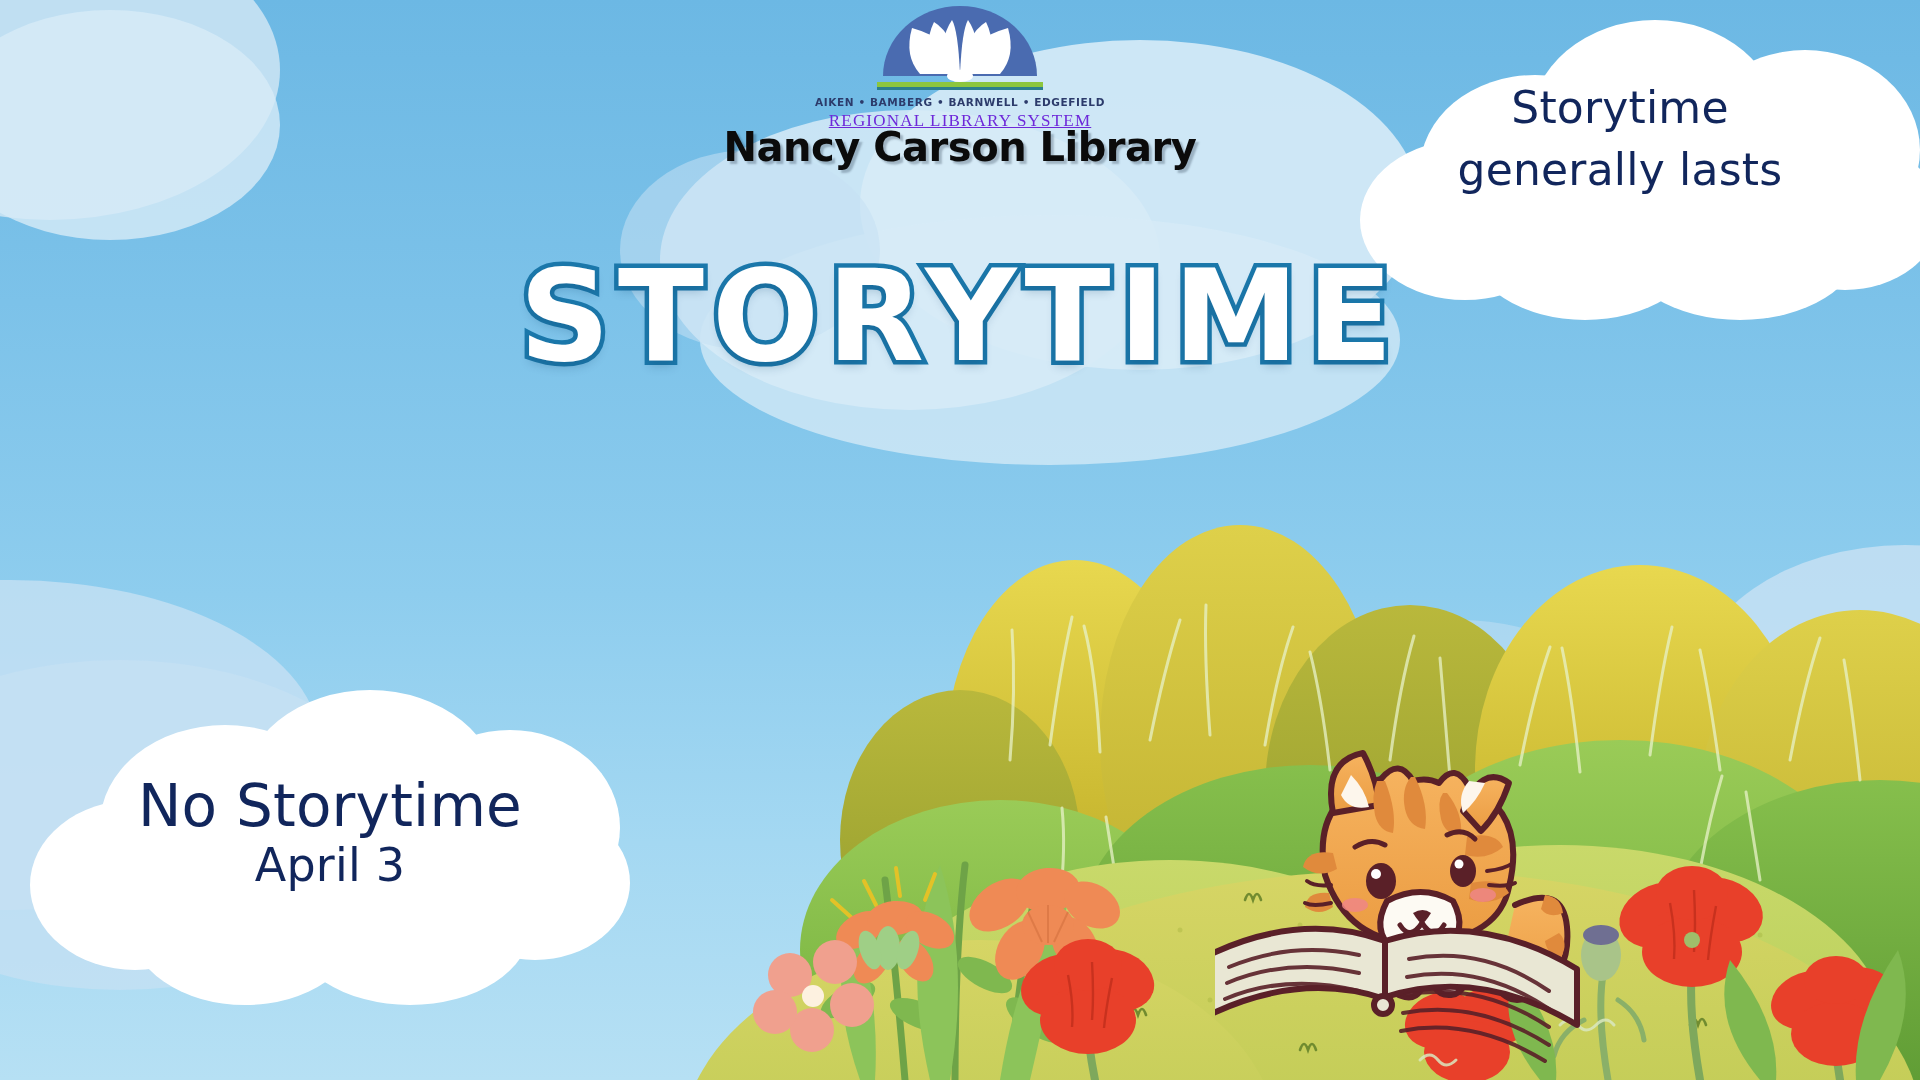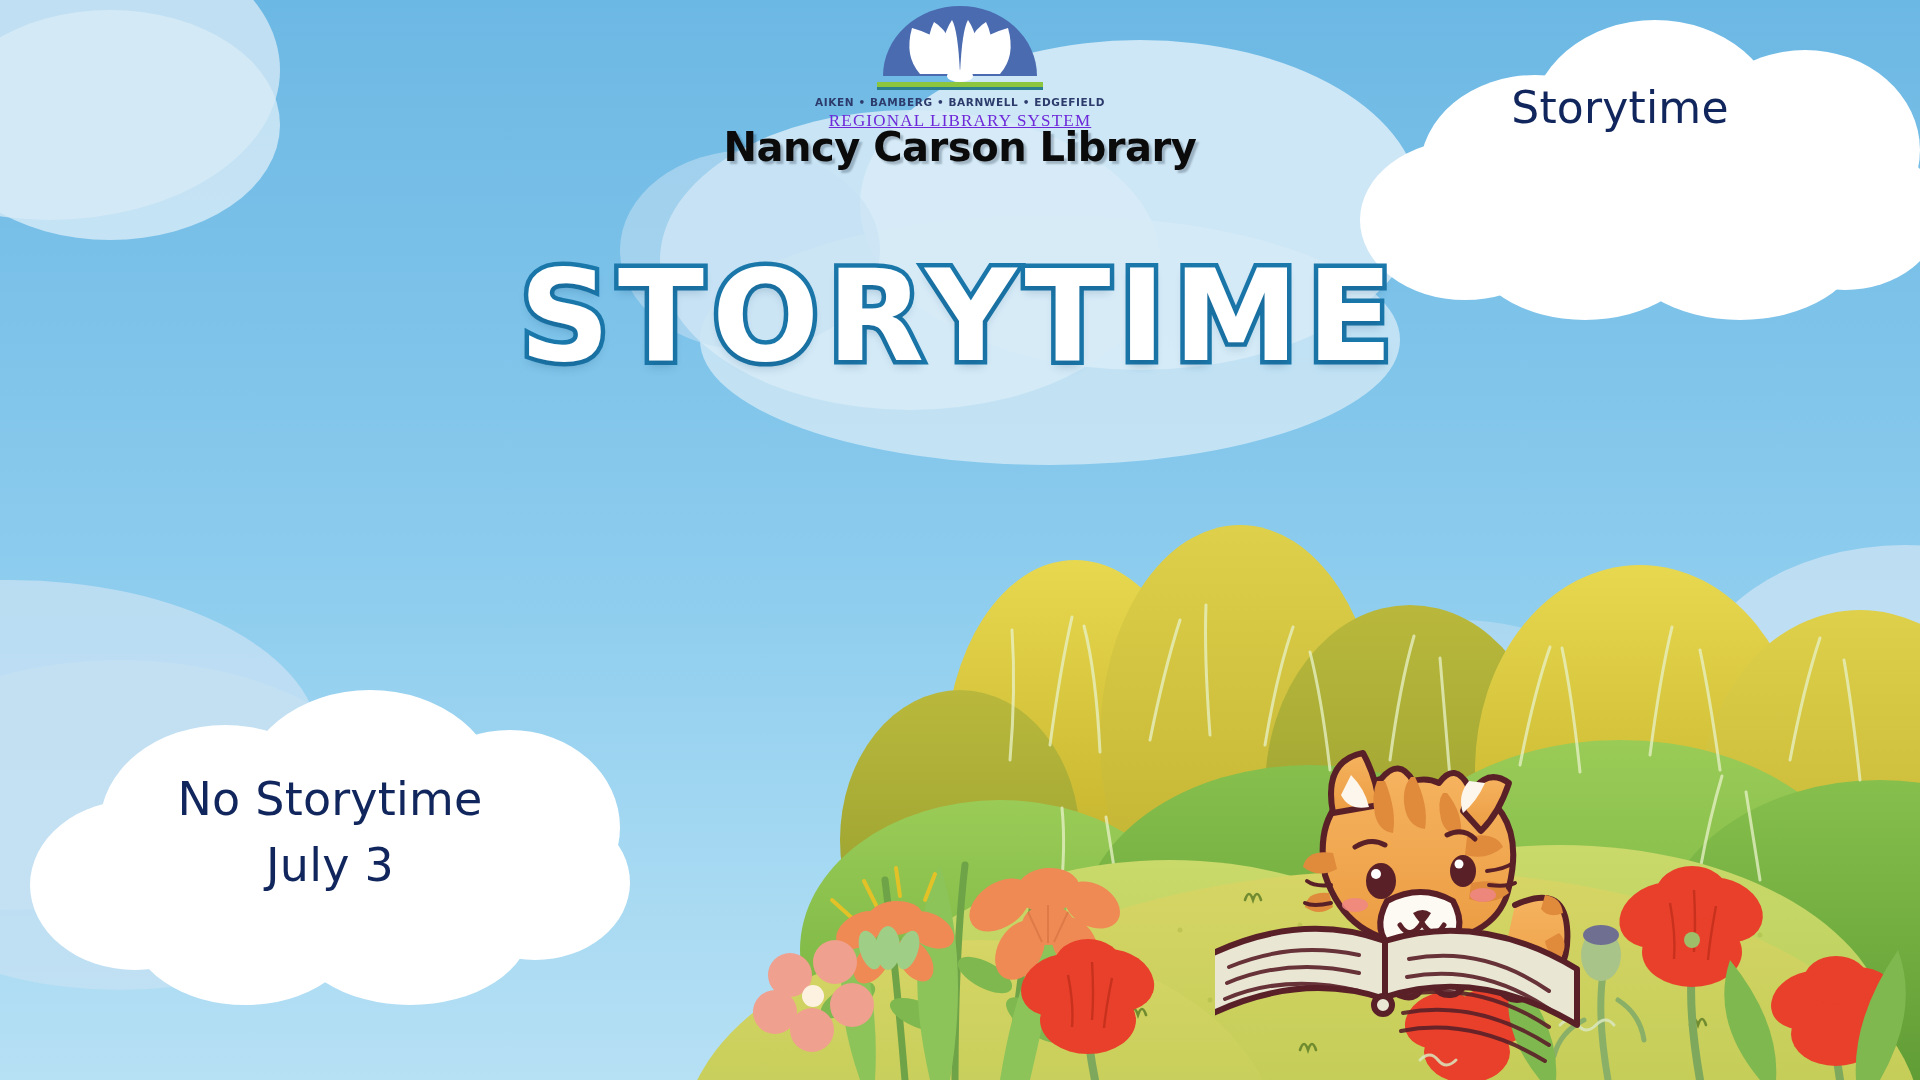--- a/index.html
+++ b/index.html
@@ -511,29 +511,30 @@
     <div class="puff" style="left:40px;  top:120px; width:210px; height:160px;"></div>
     <div class="puff" style="left:150px; top:150px; width:230px; height:150px;"></div>
     <div class="puff" style="left:300px; top:150px; width:240px; height:150px;"></div>
     <div class="puff" style="left:430px; top:120px; width:190px; height:150px;"></div>
     <div class="puff" style="left:100px; top:55px;  width:230px; height:190px;"></div>
     <div class="puff" style="left:210px; top:0px;   width:250px; height:210px;"></div>
     <div class="puff" style="left:370px; top:30px;  width:230px; height:200px;"></div>
     <div class="puff" style="left:70px;  top:110px; width:480px; height:160px;"></div>
 
     <div class="txt" style="left:0; top:62px; width:600px; font-size:44px;">Storytime</div>
+    <div class="txt" style="left:0; top:124px; width:600px; font-size:44px;">generally lasts</div>
   </div>
 
   <div class="callout" style="left:20px; top:690px; width:620px; height:300px;">
     <div class="puff" style="left:10px;  top:110px; width:210px; height:170px;"></div>
     <div class="puff" style="left:110px; top:155px; width:230px; height:160px;"></div>
     <div class="puff" style="left:270px; top:160px; width:240px; height:155px;"></div>
     <div class="puff" style="left:420px; top:115px; width:190px; height:155px;"></div>
     <div class="puff" style="left:80px;  top:35px;  width:250px; height:200px;"></div>
     <div class="puff" style="left:220px; top:0px;   width:260px; height:210px;"></div>
     <div class="puff" style="left:380px; top:40px;  width:220px; height:195px;"></div>
     <div class="puff" style="left:50px;  top:105px; width:500px; height:165px;"></div>
 
-    <div class="txt" style="left:0; top:82px; width:620px; font-size:46px;">No Storytime</div>
-    <div class="txt" style="left:0; top:148px; width:620px; font-size:46px;">July 3</div>
+    <div class="txt" style="left:0; top:82px; width:620px; font-size:58px;">No Storytime</div>
+    <div class="txt" style="left:0; top:148px; width:620px; font-size:46px;">April 3</div>
   </div>
 
 </div>
 
 </body></html>

